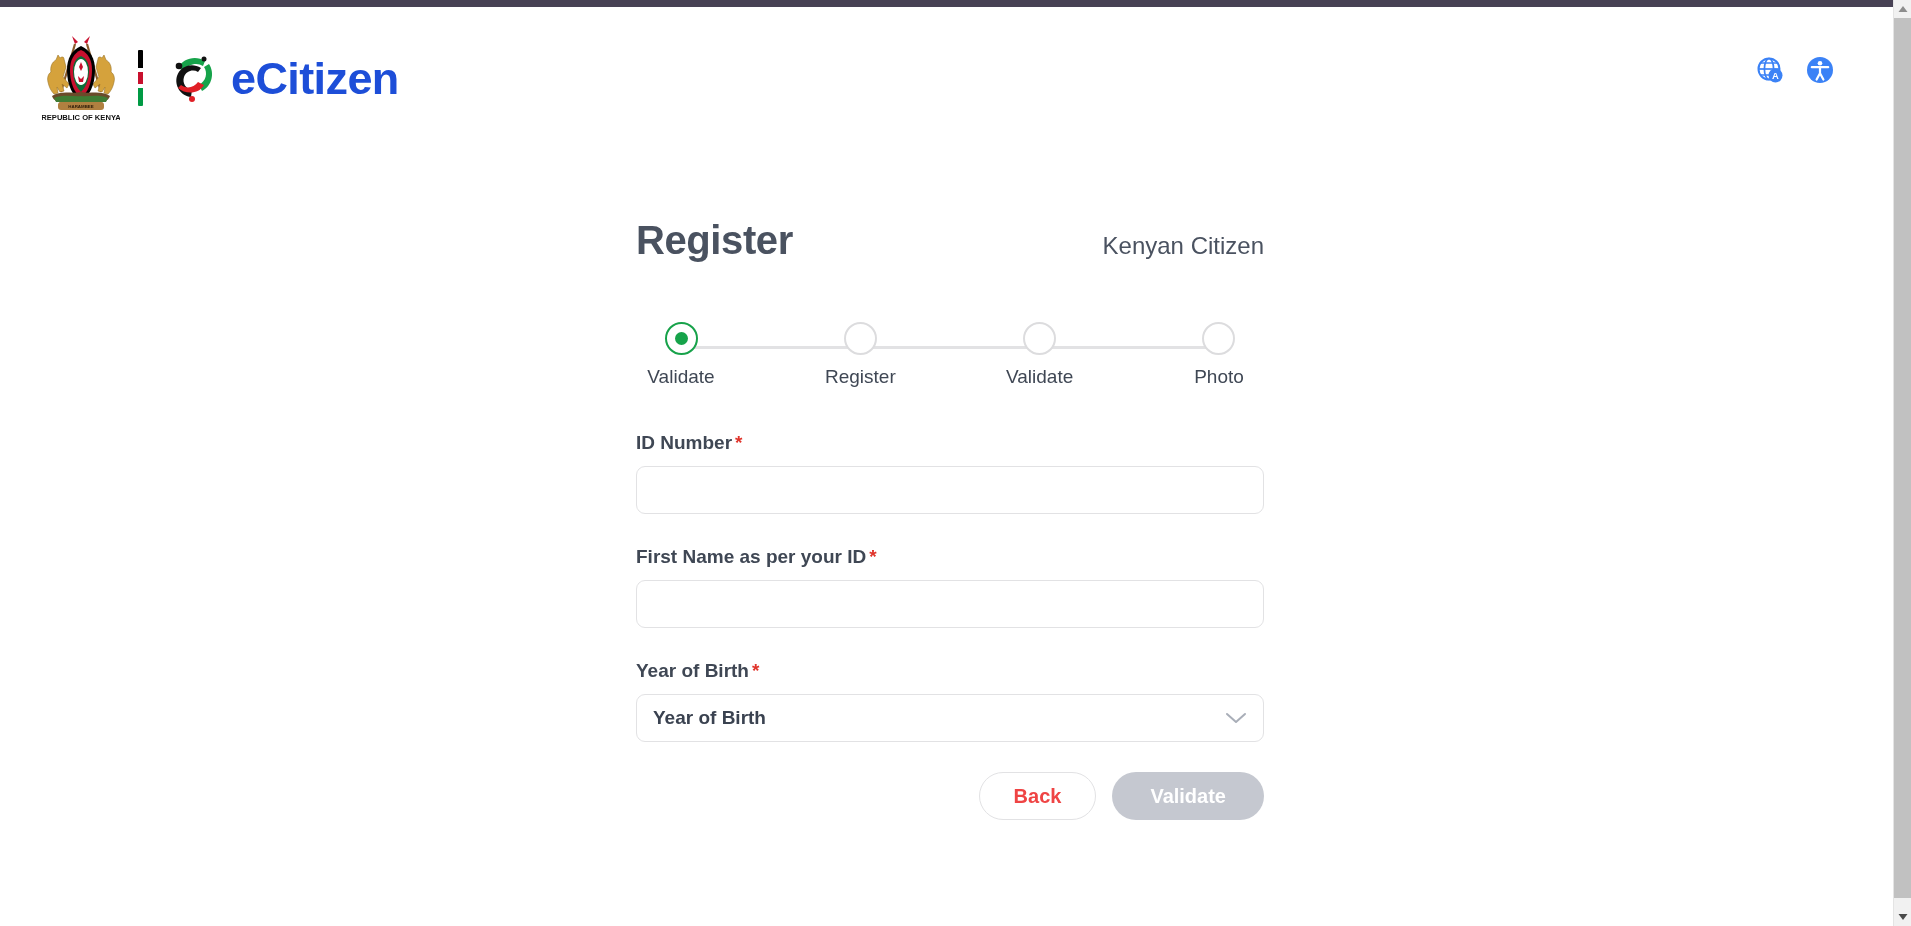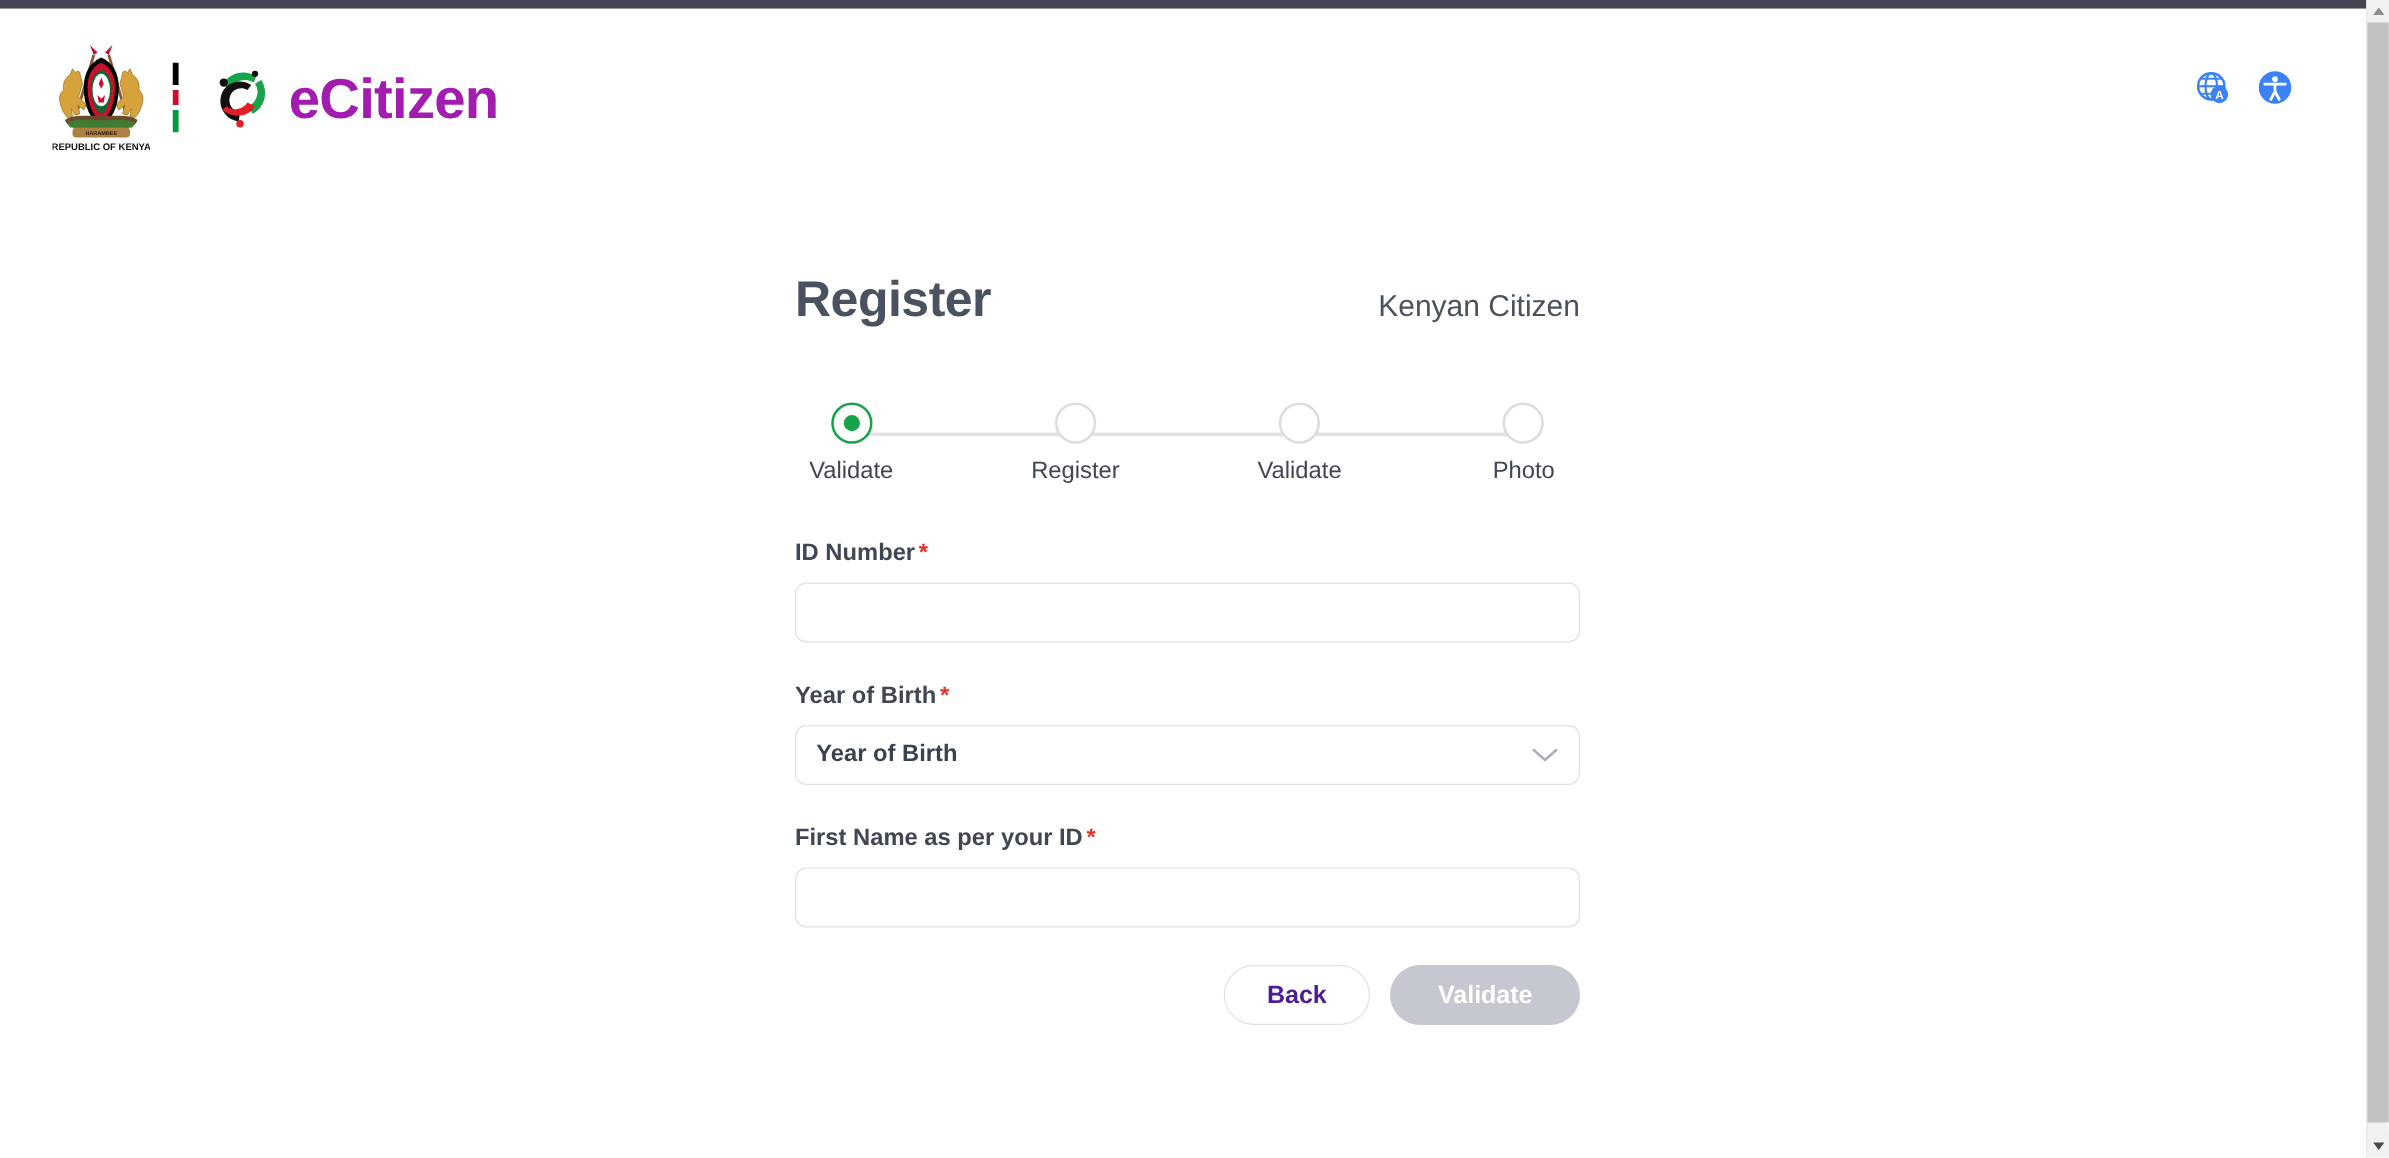--- a/index.html
+++ b/index.html
@@ -75,21 +75,21 @@
   .swirl {
     width: 52px;
     height: 52px;
     margin-right: 14px;
     flex: 0 0 auto;
   }
 
   .wordmark {
     font-size: 45px;
     font-weight: bold;
-    color: #a21caf;
+    color: #1d4ed8;
     letter-spacing: -0.6px;
     line-height: 1;
     white-space: nowrap;
   }
 
   .header-actions {
     position: absolute;
     right: 58px;
     top: 48px;
     display: flex;
@@ -263,21 +263,21 @@
     font-size: 20px;
     font-weight: bold;
     font-family: "Liberation Sans", sans-serif;
     height: 48px;
     cursor: pointer;
     padding: 0 34px;
     line-height: 1;
   }
   .btn-back {
     background: #ffffff;
-    color: #4c1d95;
+    color: #ef4444;
     border: 1px solid #e2e2e4;
     text-align: right;
   }
   .btn-validate {
     background: #c5c8d0;
     color: #ffffff;
     border: none;
     padding: 0 38px;
     cursor: default;
   }
@@ -431,37 +431,37 @@
 
       <div class="field">
         <label class="field-label">
           <span>ID Number</span><span class="req">*</span>
         </label>
         <input class="text-input" type="text" placeholder="" style="">
       </div>
 
       <div class="field">
         <label class="field-label">
+          <span>First Name as per your ID</span><span class="req">*</span>
+        </label>
+        <input class="text-input" type="text" placeholder="" style="">
+      </div>
+
+      <div class="field">
+        <label class="field-label">
           <span>Year of Birth</span><span class="req">*</span>
         </label>
         <div class="select-wrap">
           <div class="select-box">
             <span>Year of Birth</span>
           </div>
           <svg class="chevron" width="22" height="14" viewBox="0 0 22 14">
             <polyline points="2,3 11,11 20,3" fill="none" stroke="#a9aeb8" stroke-width="2" stroke-linecap="round" stroke-linejoin="round"></polyline>
           </svg>
         </div>
-      </div>
-
-      <div class="field">
-        <label class="field-label">
-          <span>First Name as per your ID</span><span class="req">*</span>
-        </label>
-        <input class="text-input" type="text" placeholder="" style="">
       </div>
 
       <div class="btn-row">
         <button class="btn btn-back">Back</button>
         <button class="btn btn-validate" disabled="">Validate</button>
       </div>
 
     </div>
   </div>
 

